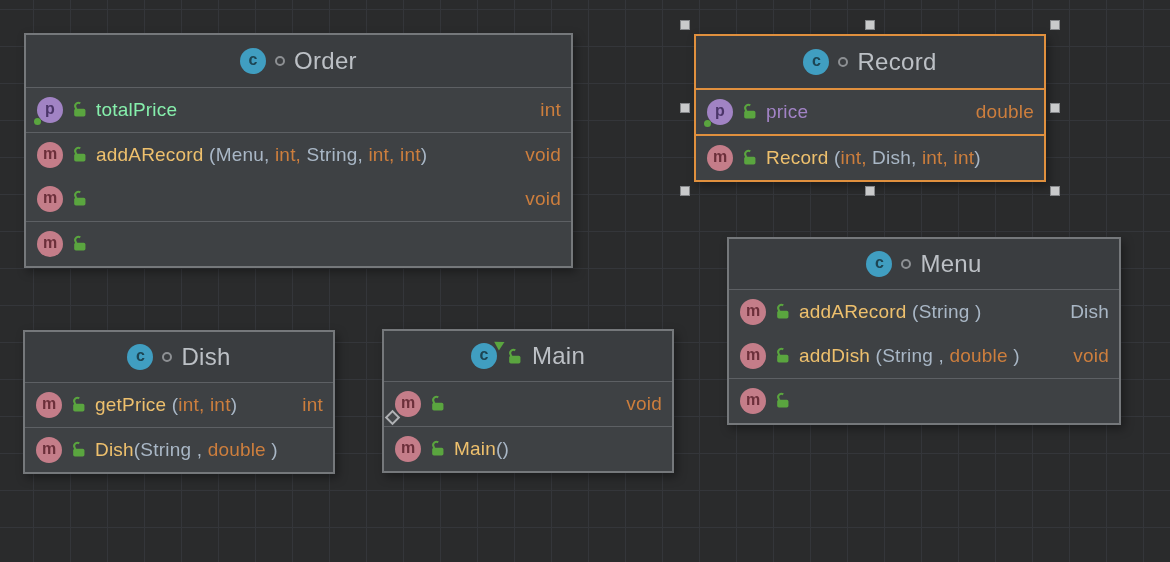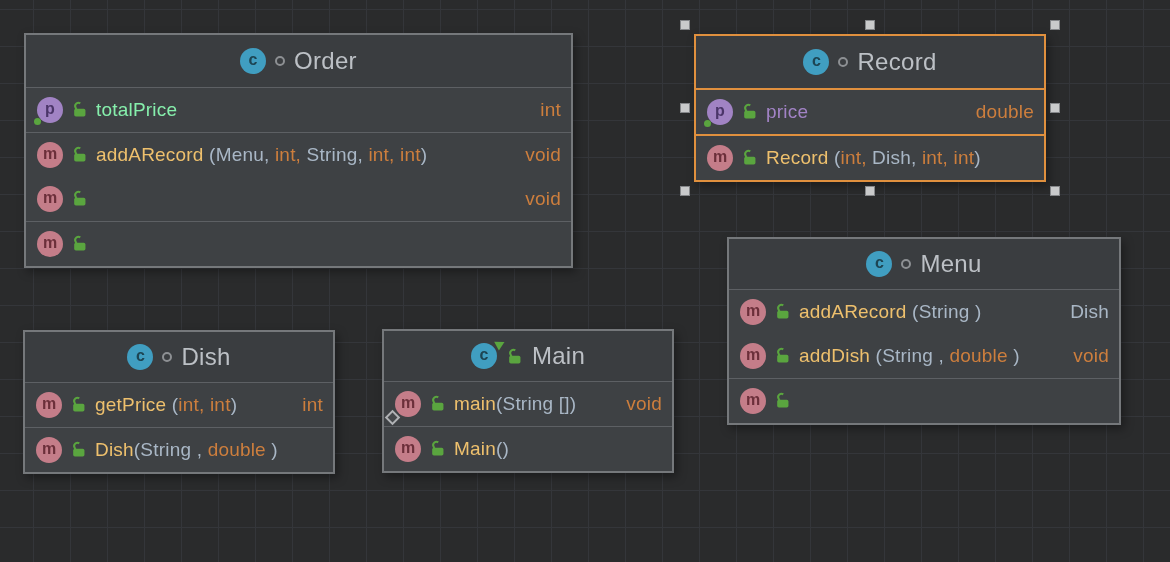--- a/index.html
+++ b/index.html
@@ -226,21 +226,20 @@
       <div class="section">
         <div class="member-row">
           <span class="icon-circle" style="background: rgb(196, 125, 137);">
             <span class="icon-letter" style="color: rgb(107, 47, 58);">m</span>
             <span class="diamond"></span>
           </span>
           <span class="lock"><svg viewBox="0 0 16 16" width="17" height="17">
               <path d="M5.2 8V5.4a3 3 0 0 1 5.6-1.5" fill="none" stroke="#5aa53f" stroke-width="2" transform="rotate(-24 6 8)"></path>
               <rect x="3" y="7.3" width="10.6" height="7.2" rx="1.6" fill="#5aa53f"></rect>
             </svg></span>
-          <span class="sig"><span class="tk" style="color: rgb(238, 192, 109);">main</span><span class="tk" style="color: rgb(169, 183, 198);">(</span><span class="tk" style="color: rgb(169, 183, 198);">String</span><span class="tk" style="color: rgb(169, 183, 198);"> []</span><span class="tk" style="color: rgb(169, 183, 198);">)</span></span>
           <span class="rt"><span class="tk" style="color: rgb(205, 126, 61);">void</span></span>
         </div>
       </div>
       <div class="section">
         <div class="member-row">
           <span class="icon-circle" style="background: rgb(196, 125, 137);">
             <span class="icon-letter" style="color: rgb(107, 47, 58);">m</span>
           </span>
           <span class="lock"><svg viewBox="0 0 16 16" width="17" height="17">
               <path d="M5.2 8V5.4a3 3 0 0 1 5.6-1.5" fill="none" stroke="#5aa53f" stroke-width="2" transform="rotate(-24 6 8)"></path>

